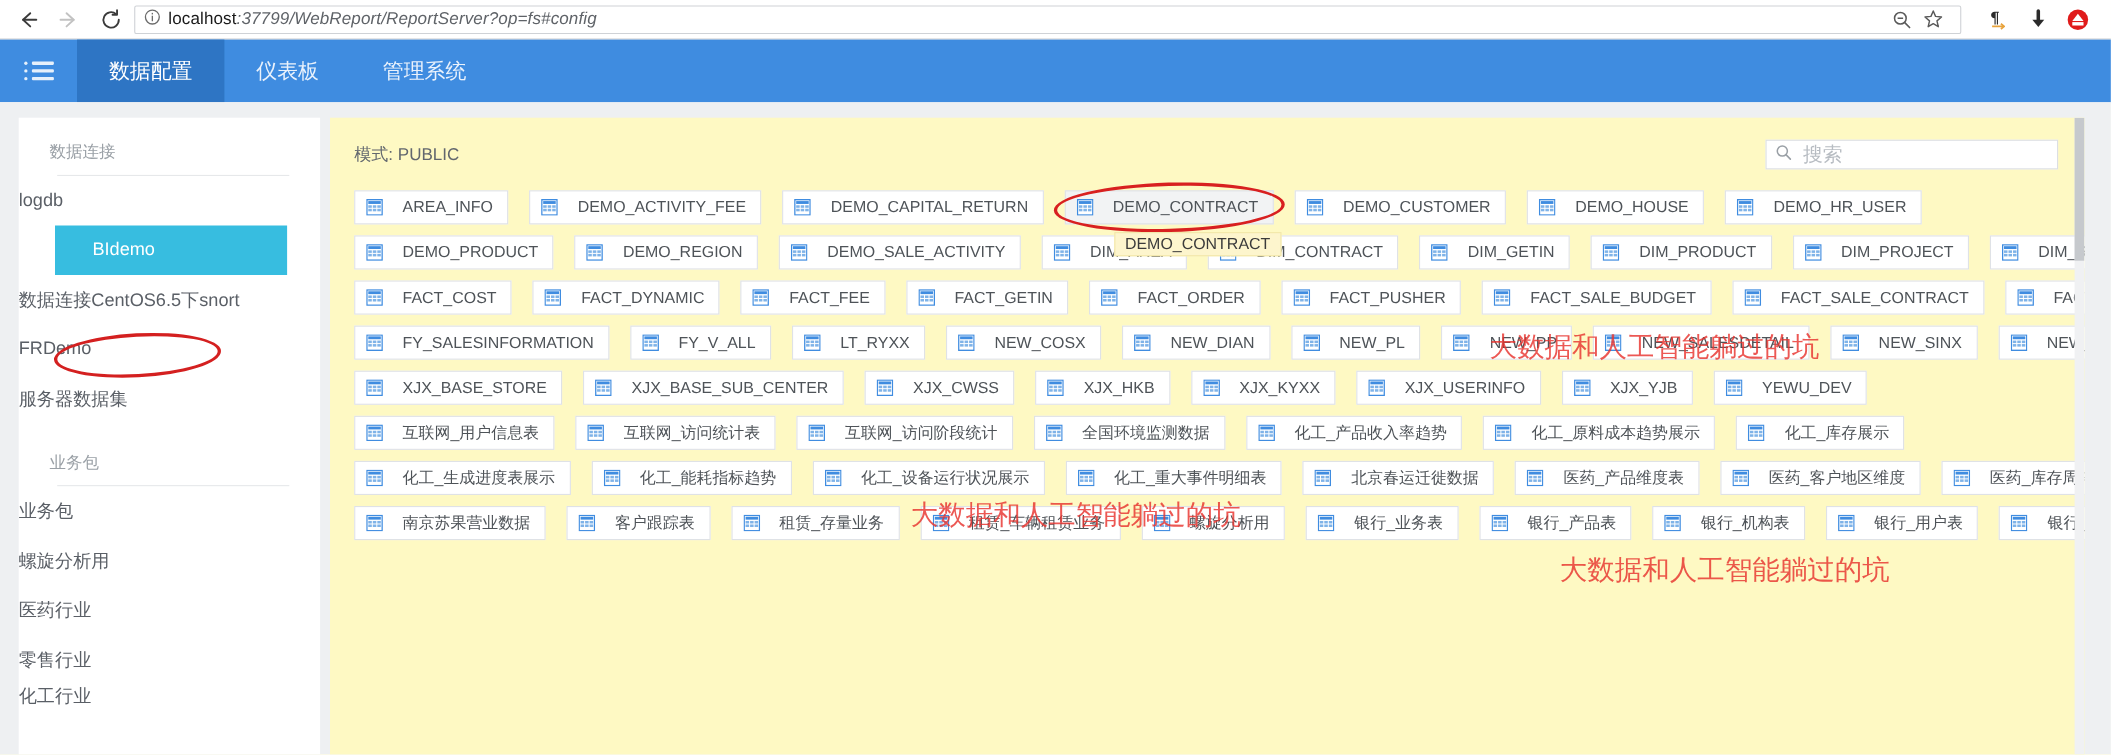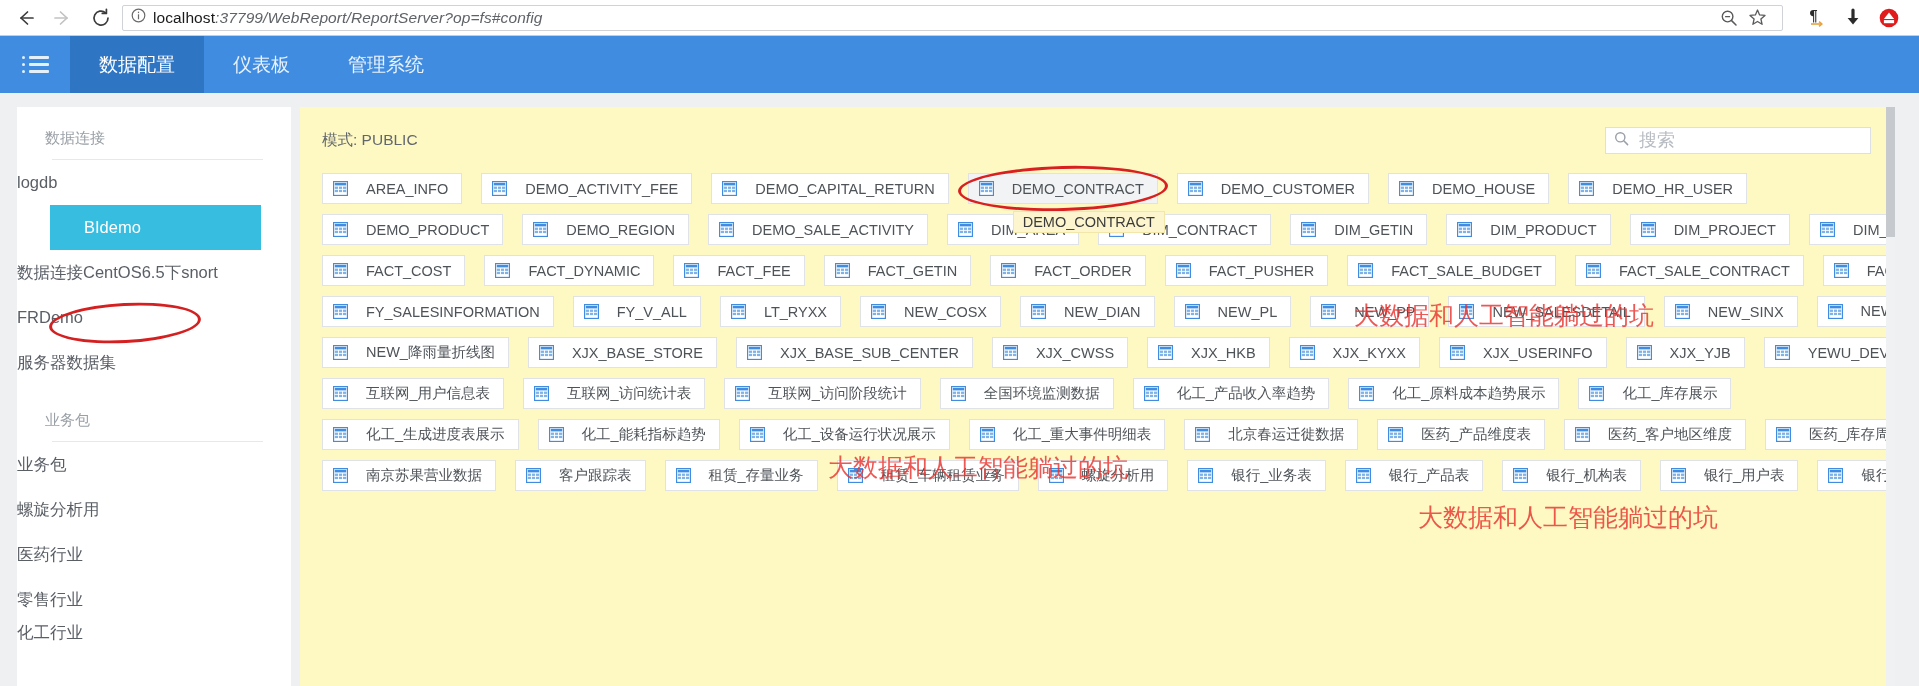--- a/index.html
+++ b/index.html
@@ -937,35 +937,20 @@
                   <rect x="0.5" y="0.5" width="14" height="14" fill="#ffffff" stroke="#3f8ce0" stroke-width="1.3"></rect>
                   <rect x="1.8" y="1.8" width="11.4" height="2.6" fill="#3f8ce0"></rect>
                   <rect x="1.8" y="5.6" width="3.2" height="2.3" fill="#7fb3e8"></rect>
                   <rect x="5.9" y="5.6" width="3.2" height="2.3" fill="#7fb3e8"></rect>
                   <rect x="10" y="5.6" width="3.2" height="2.3" fill="#7fb3e8"></rect>
                   <rect x="1.8" y="8.8" width="3.2" height="2.3" fill="#7fb3e8"></rect>
                   <rect x="5.9" y="8.8" width="3.2" height="2.3" fill="#7fb3e8"></rect>
                   <rect x="10" y="8.8" width="3.2" height="2.3" fill="#7fb3e8"></rect>
                 </svg>
               </span>
-              <span>NEW_降雨量折线图</span>
-            </div>
-            <div class="chip">
-              <span style="display: flex; margin-right: 9px;">
-                <svg class="tbl-icon" viewBox="0 0 15 15">
-                  <rect x="0.5" y="0.5" width="14" height="14" fill="#ffffff" stroke="#3f8ce0" stroke-width="1.3"></rect>
-                  <rect x="1.8" y="1.8" width="11.4" height="2.6" fill="#3f8ce0"></rect>
-                  <rect x="1.8" y="5.6" width="3.2" height="2.3" fill="#7fb3e8"></rect>
-                  <rect x="5.9" y="5.6" width="3.2" height="2.3" fill="#7fb3e8"></rect>
-                  <rect x="10" y="5.6" width="3.2" height="2.3" fill="#7fb3e8"></rect>
-                  <rect x="1.8" y="8.8" width="3.2" height="2.3" fill="#7fb3e8"></rect>
-                  <rect x="5.9" y="8.8" width="3.2" height="2.3" fill="#7fb3e8"></rect>
-                  <rect x="10" y="8.8" width="3.2" height="2.3" fill="#7fb3e8"></rect>
-                </svg>
-              </span>
               <span>XJX_BASE_STORE</span>
             </div>
             <div class="chip">
               <span style="display: flex; margin-right: 9px;">
                 <svg class="tbl-icon" viewBox="0 0 15 15">
                   <rect x="0.5" y="0.5" width="14" height="14" fill="#ffffff" stroke="#3f8ce0" stroke-width="1.3"></rect>
                   <rect x="1.8" y="1.8" width="11.4" height="2.6" fill="#3f8ce0"></rect>
                   <rect x="1.8" y="5.6" width="3.2" height="2.3" fill="#7fb3e8"></rect>
                   <rect x="5.9" y="5.6" width="3.2" height="2.3" fill="#7fb3e8"></rect>
                   <rect x="10" y="5.6" width="3.2" height="2.3" fill="#7fb3e8"></rect>

